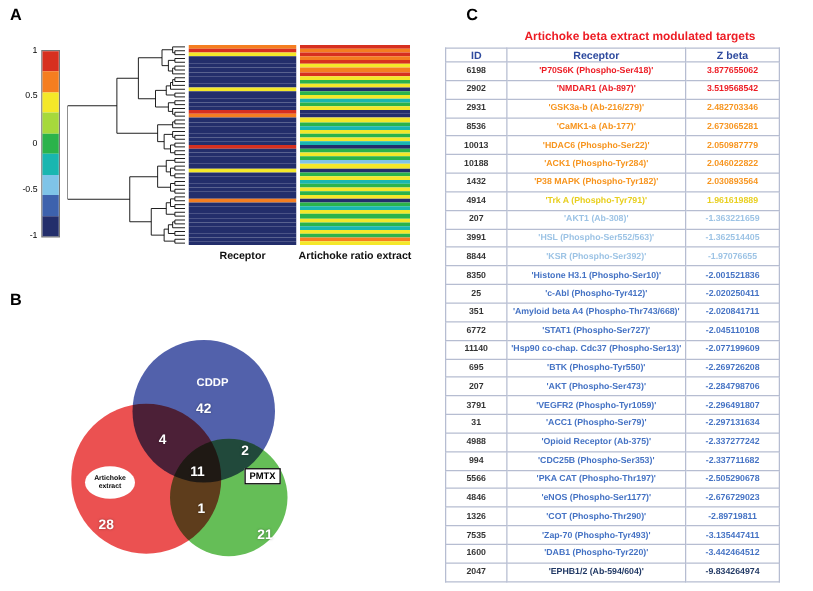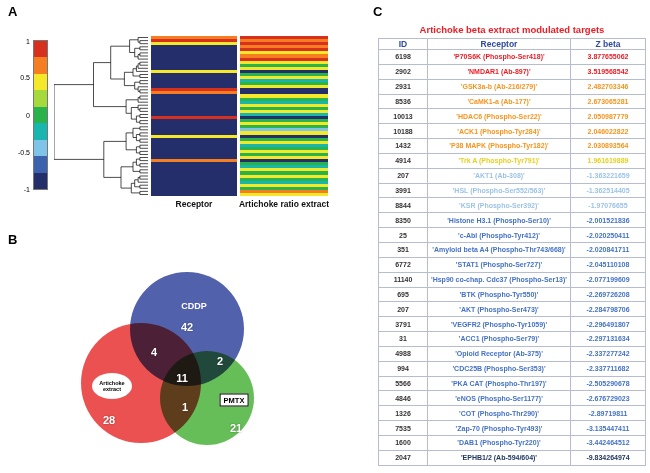--- a/index.html
+++ b/index.html
@@ -11,36 +11,36 @@
   #colorbar{position:absolute;left:33px;top:40px;width:15px;height:150px;
             display:flex;flex-direction:column;border:1px solid #777;box-sizing:border-box;}
   #colorbar div{flex:1;}
   .cb-tick{position:absolute;width:22px;text-align:right;font-size:7px;color:#000;
            transform:translateY(-50%);}
   #dendrogram{position:absolute;left:54px;top:36px;}
   .hm-col{position:absolute;top:36px;height:160px;display:flex;flex-direction:column;}
   .hm-label{position:absolute;top:199px;font-size:8.5px;font-weight:bold;color:#111;text-align:center;}
 
   
-  #venn{position:absolute;left:0;top:240px;width:260px;height:233px;isolation:isolate;margin-left:24px;}
+  #venn{position:absolute;left:0;top:240px;width:260px;height:233px;isolation:isolate;}
   .venn-circle{position:absolute;border-radius:50%;mix-blend-mode:multiply;opacity:.92;}
   .venn-num{position:absolute;color:#fff;font-weight:bold;font-size:11px;
             transform:translate(-50%,-50%);text-shadow:0 0 2px rgba(0,0,0,.4);}
   .venn-set-label{position:absolute;transform:translate(-50%,-50%);}
   #venn-label-cddp{color:#fff;font-weight:bold;font-size:9px;}
   #venn-label-artichoke{width:40px;height:26px;background:#fff;border-radius:50%;
       display:flex;align-items:center;justify-content:center;text-align:center;
       font-size:5.5px;font-weight:bold;color:#000;line-height:1.15;}
   #venn-label-pmtx{background:#fff;border:1px solid #000;padding:1px 3px;
       font-size:7.5px;font-weight:bold;color:#000;}
 
   
   #panelC-title{position:absolute;left:378px;top:24px;width:268px;text-align:center;
                 color:#ed1c24;font-weight:bold;font-size:9.5px;}
-  #targets-table{position:absolute;left:378px;top:38px;width:268px;height:428px;
+  #targets-table{position:absolute;left:356px;top:38px;width:268px;height:428px;
                  border-collapse:collapse;table-layout:fixed;border:1.5px solid #555;}
   #targets-table th,#targets-table td{border:1px solid #b6bdd1;text-align:center;
                  padding:0 2px;overflow:hidden;white-space:nowrap;}
   #targets-table th{font-size:8.5px;color:#2e4a9e;font-weight:bold;}
   #targets-table td{font-size:7px;font-weight:bold;}
   td.col-id{font-size:7.5px;color:#333;font-weight:normal;}
   td.col-z{font-size:7.5px;}
 </style>
 </head>
 <body>
@@ -181,21 +181,21 @@
 <div class="hm-label" style="left:151px;width:86px">Receptor</div>
 <div class="hm-label" style="left:228px;width:112px">Artichoke ratio extract</div>
 
 <div id="venn">
   <div class="venn-circle" style="left: 106px; top: 32px; width: 114px; height: 114px; background: rgb(67, 83, 164);"></div>
   <div class="venn-circle" style="left: 57px; top: 83px; width: 120px; height: 120px; background: rgb(234, 66, 66);"></div>
   <div class="venn-circle" style="left: 136px; top: 111px; width: 94px; height: 94px; background: rgb(88, 185, 72);"></div>
 
   <div class="venn-set-label" id="venn-label-cddp" style="left:170px;top:66px">CDDP</div>
   <div class="venn-set-label" id="venn-label-artichoke" style="left:88px;top:146px">Artichoke extract</div>
-  <div class="venn-set-label" id="venn-label-pmtx" style="left:210px;top:160px">PMTX</div>
+  <div class="venn-set-label" id="venn-label-pmtx" style="left:210px;top:141px">PMTX</div>
 
   <div class="venn-num" style="left:163px;top:87px">42</div>
   <div class="venn-num" style="left:85px;top:180px">28</div>
   <div class="venn-num" style="left:212px;top:188px">21</div>
   <div class="venn-num" style="left:130px;top:112px">4</div>
   <div class="venn-num" style="left:196px;top:121px">2</div>
   <div class="venn-num" style="left:158px;top:138px">11</div>
   <div class="venn-num" style="left:161px;top:167px">1</div>
 </div>
 

